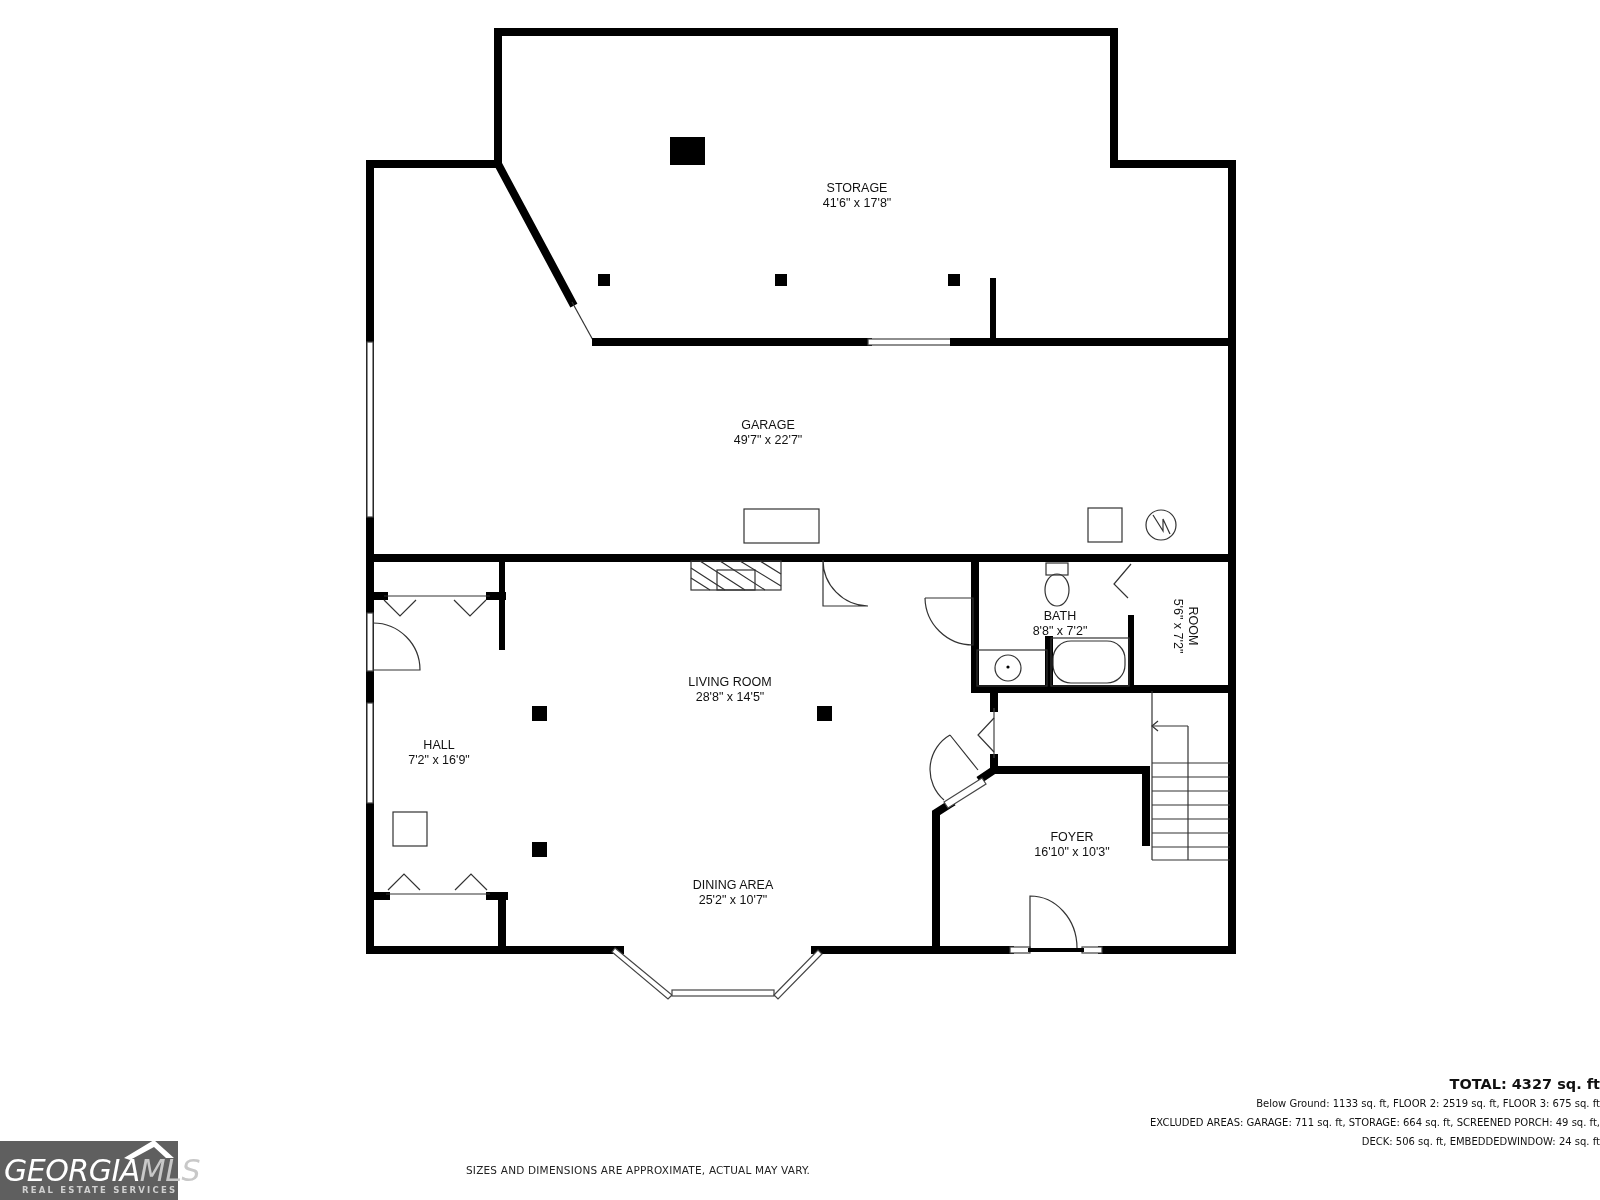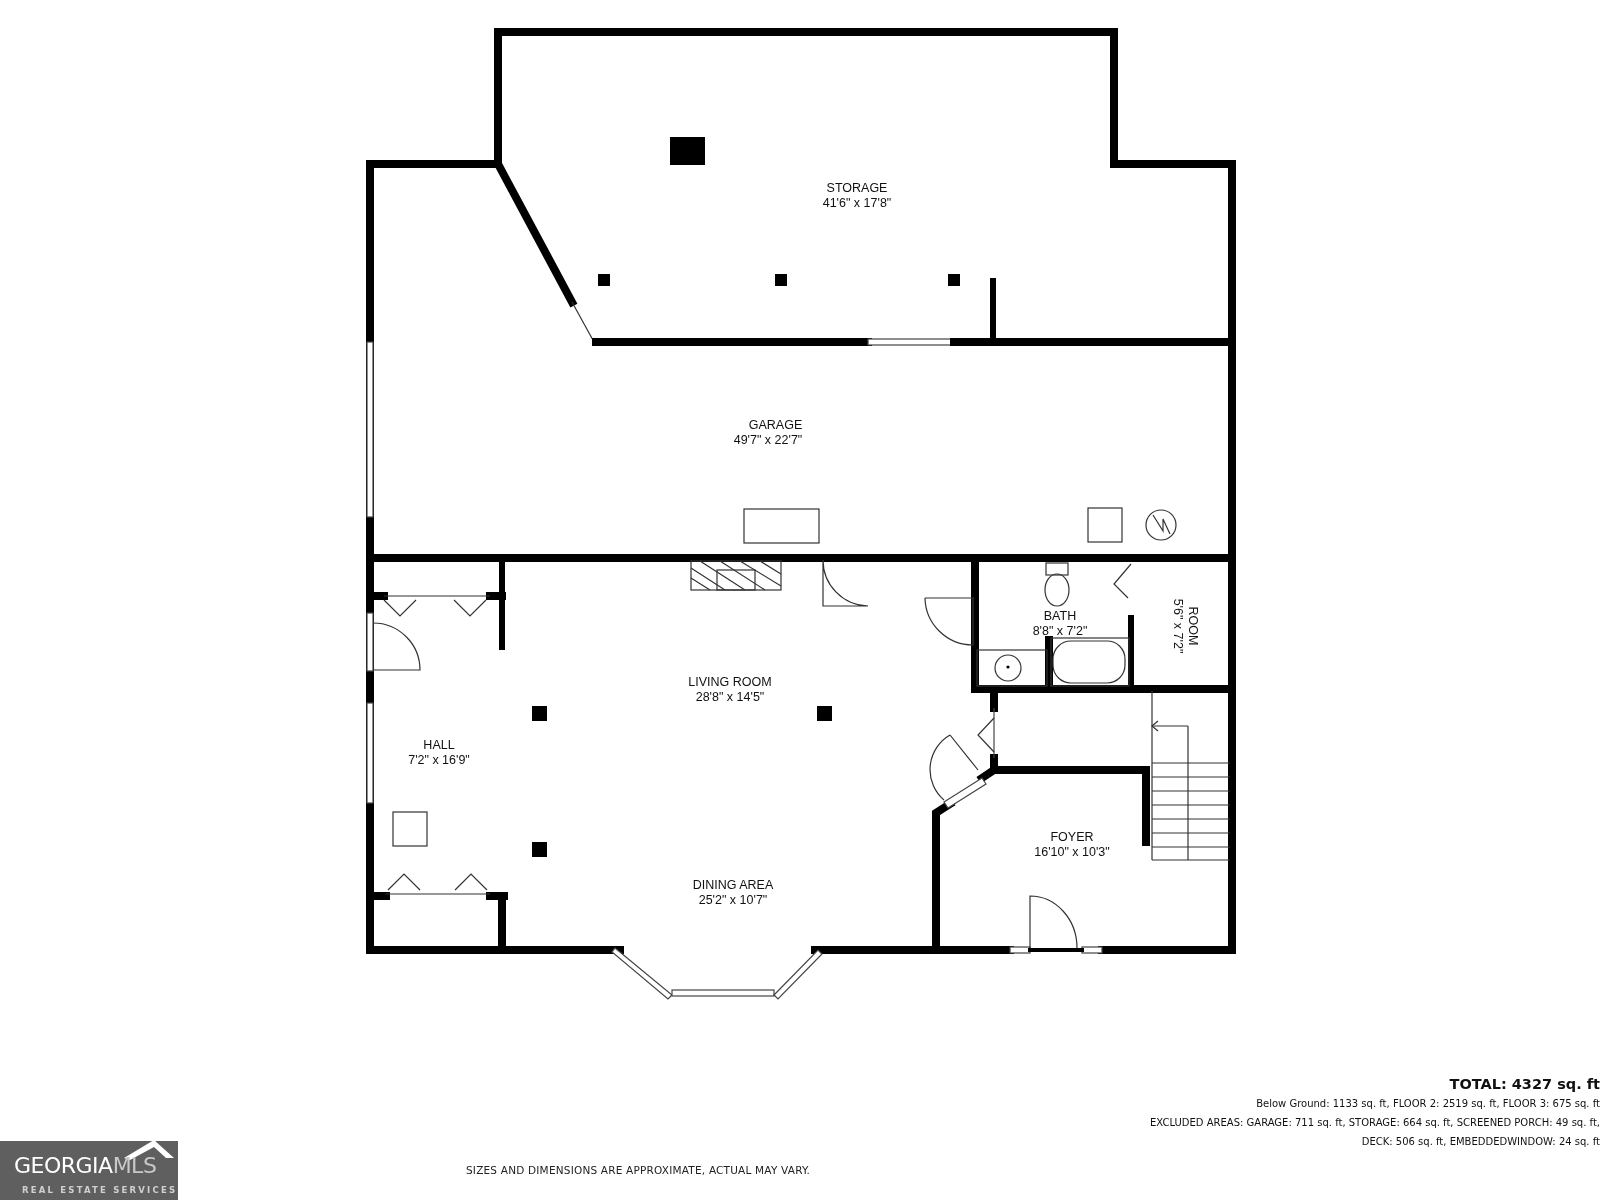--- a/index.html
+++ b/index.html
@@ -14,22 +14,22 @@
   .room-label { position: absolute; text-align: center; font-size: 12.5px; line-height: 15px;
                 color: #111; transform: translateX(-50%); white-space: nowrap; }
   .room-label.rot { transform: translate(-50%,-50%) rotate(90deg); }
   .summary { position: absolute; left: 0; width: 1600px; text-align: right;
              font-family: "DejaVu Sans", sans-serif; color: #111; }
   .summary .total { top: 1077px; font-weight: bold; font-size: 14.5px; }
   .sum-line { font-size: 10px; line-height: 19px; }
   .disclaimer { position: absolute; left: 0; width: 1276px; top: 1164px; text-align: center;
                 font-size: 10.5px; font-family: "DejaVu Sans", sans-serif; color: #222; letter-spacing: 0.2px; }
   .logo { position: absolute; left: 0; top: 1141px; width: 178px; height: 59px; background: #5f5f5f; }
-  .logo .main { position: absolute; left: 14px; top: 12px; font-size: 22px; letter-spacing: -0.5px;
-                color: #fff; font-family: "DejaVu Sans", sans-serif; }
+  .logo .main { position: absolute; left: 4px; top: 12px; font-size: 30px; letter-spacing: -0.5px;
+                color: #fff; font-family: "DejaVu Sans", sans-serif; font-style: italic; }
   .logo .main .mls { color: #c8c8c8; }
   .logo .sub { position: absolute; left: 22px; top: 44px; font-size: 8.5px; letter-spacing: 2.2px;
                color: #d0d0d0; font-weight: bold; font-family: "DejaVu Sans", sans-serif; }
   .logo .roof { position: absolute; left: 120px; top: -3px; }
 </style>
 </head>
 <body>
 
 <svg id="plan" viewBox="0 0 1600 1200" xmlns="http://www.w3.org/2000/svg">
 
@@ -168,21 +168,21 @@
       <line class="thin" x1="1152" y1="847" x2="1230" y2="847"></line>
       <line class="thin" x1="1152" y1="860" x2="1230" y2="860"></line>
     </g>
   </g>
 </svg>
 
 <div class="room-label" style="left:857px;top:181px;">
   <div>STORAGE</div>
   <div>41'6" x 17'8"</div>
 </div>
-<div class="room-label" style="left:768px;top:418px;text-align:right;">
+<div class="room-label" style="left:768px;top:418px;">
   <div>GARAGE</div>
   <div>49'7" x 22'7"</div>
 </div>
 <div class="room-label" style="left:730px;top:675px;">
   <div>LIVING ROOM</div>
   <div>28'8" x 14'5"</div>
 </div>
 <div class="room-label" style="left:733px;top:878px;">
   <div>DINING AREA</div>
   <div>25'2" x 10'7"</div>

